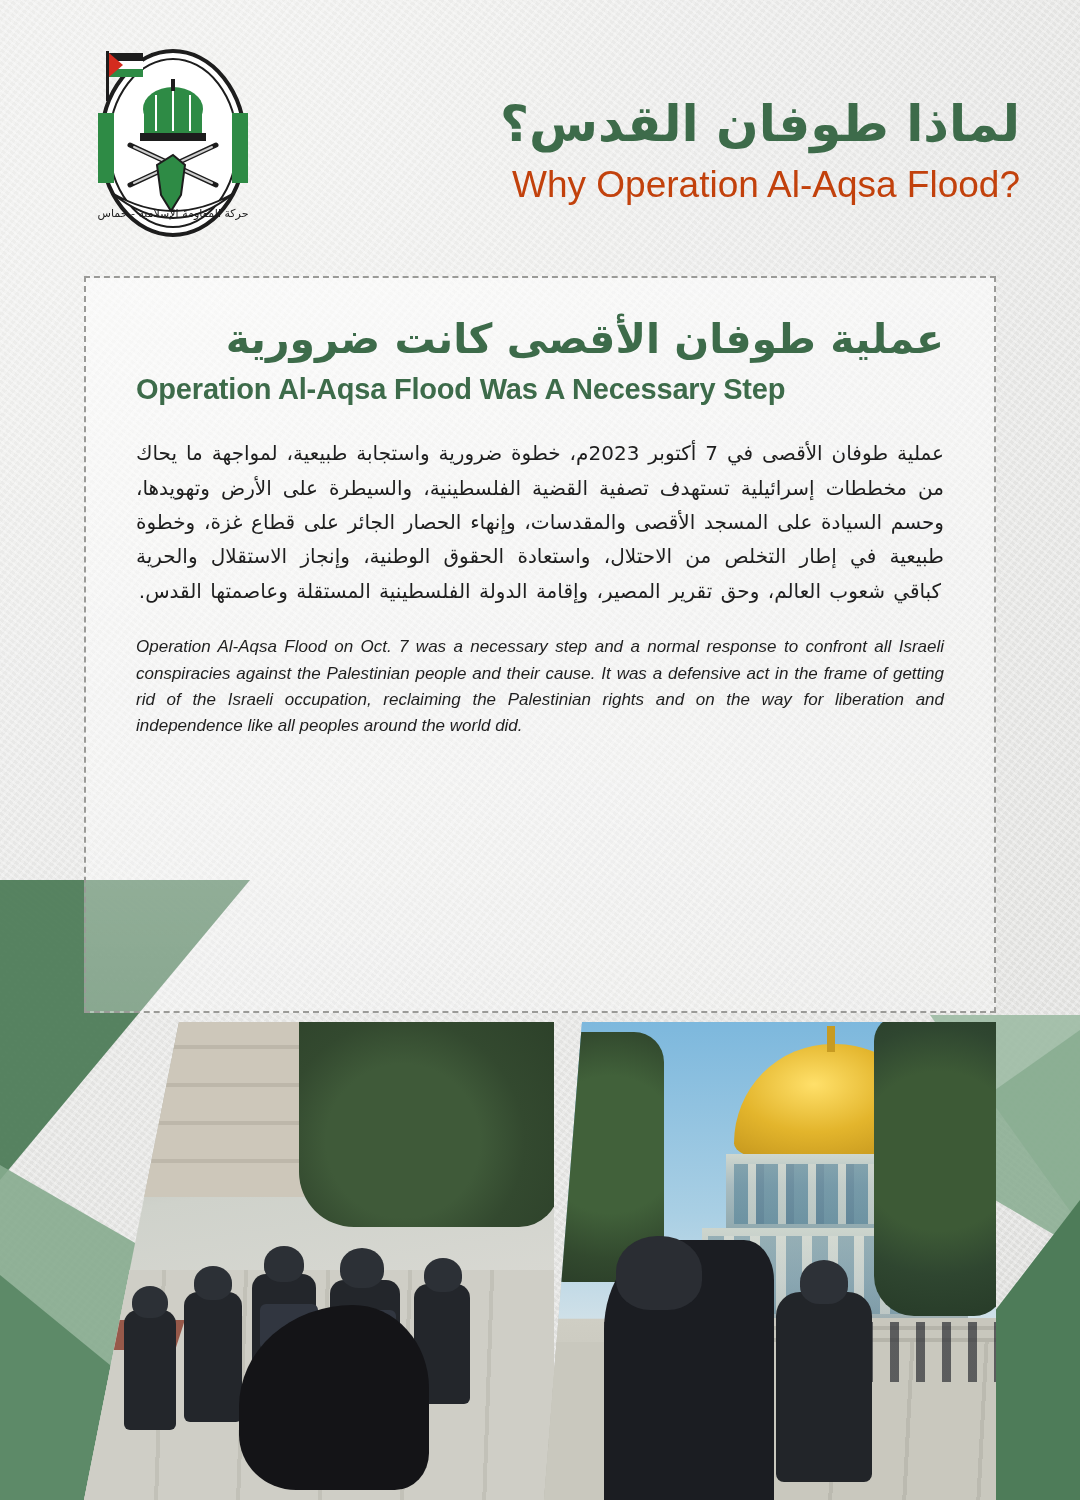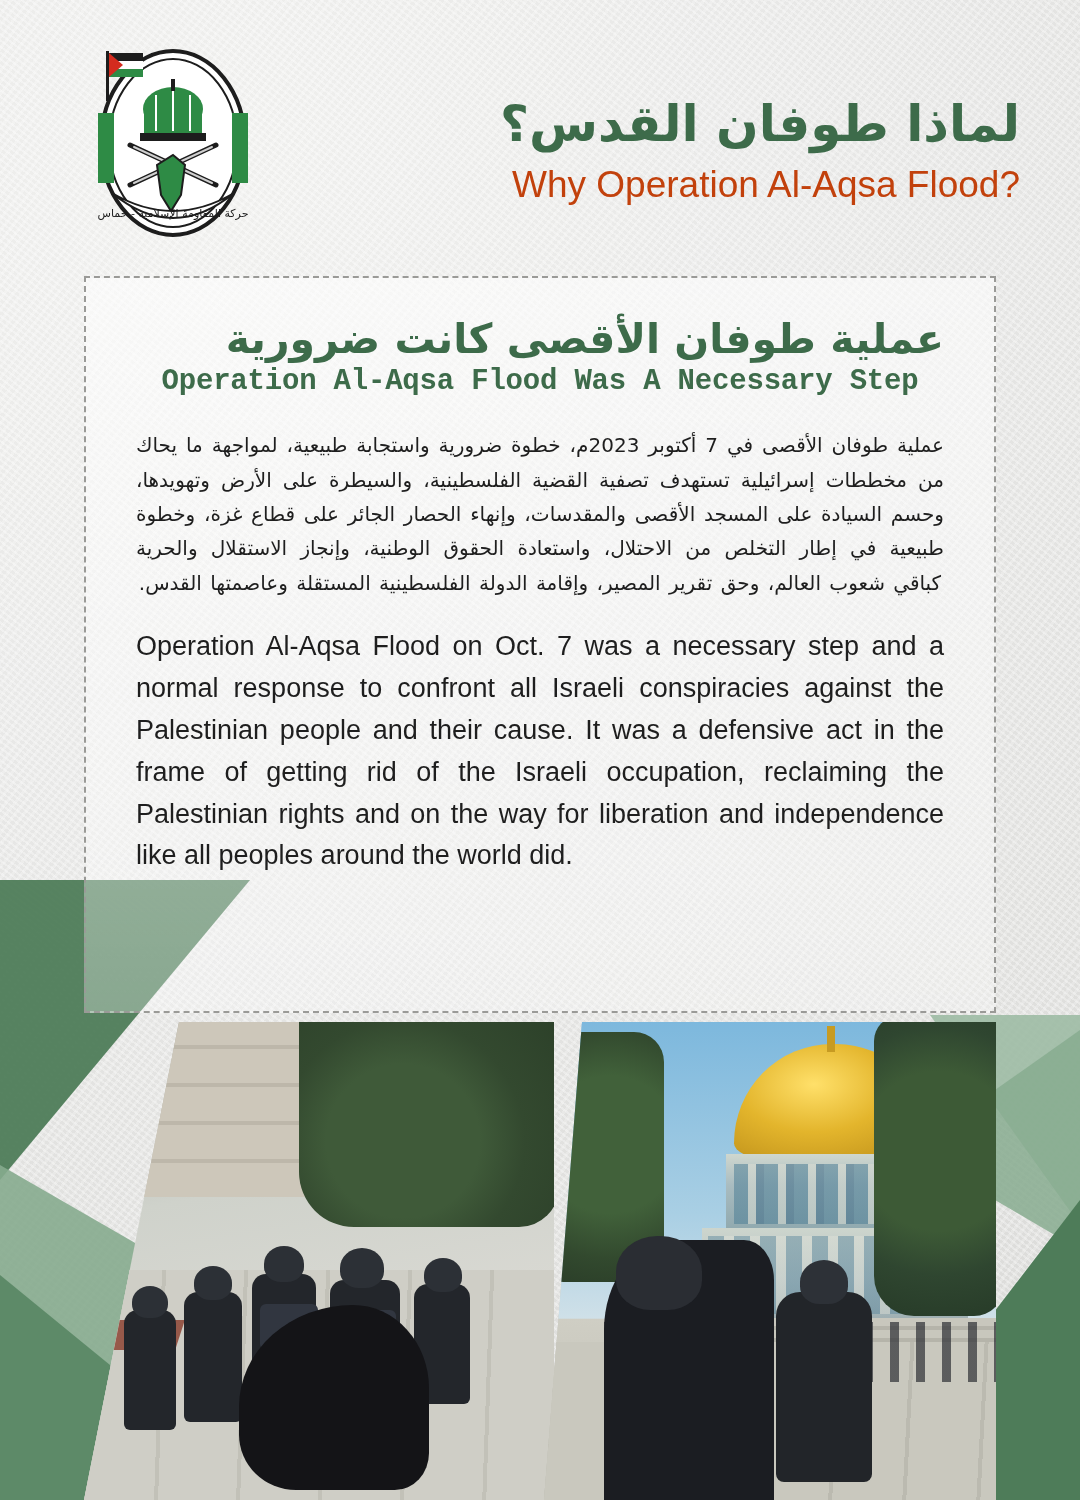--- a/index.html
+++ b/index.html
@@ -139,45 +139,47 @@
   }
   .heading-ar {
     direction: rtl;
     text-align: right;
     font-size: 41px;
     font-weight: bold;
     color: #3d6b4a;
     line-height: 1.25;
   }
   .heading-en {
-    text-align: center;
-    font-family: Liberation Mono, monospace;
+    text-align: left;
+    margin-top: 8px;
+    font-family: Liberation Sans, sans-serif;
     font-size: 29px;
     font-weight: bold;
     color: #3d6b4a;
     letter-spacing: -0.2px;
   }
   .body-ar {
     direction: rtl;
     text-align: justify;
     text-align-last: center;
     margin-top: 30px;
     font-size: 20px;
     line-height: 1.72;
     color: #1e1e1e;
     word-spacing: 2px;
   }
   .body-en {
     direction: ltr;
     text-align: justify;
     margin-top: 26px;
     font-family: "Liberation Sans", sans-serif;
-    font-size: 27px;
+    font-size: 17px;
     line-height: 1.55;
     color: #1e1e1e;
+    font-style: italic;
   }
 
   
   .photos {
     position: absolute;
     left: 84px;
     top: 1022px;
     width: 912px;
     height: 478px;
     overflow: hidden;

